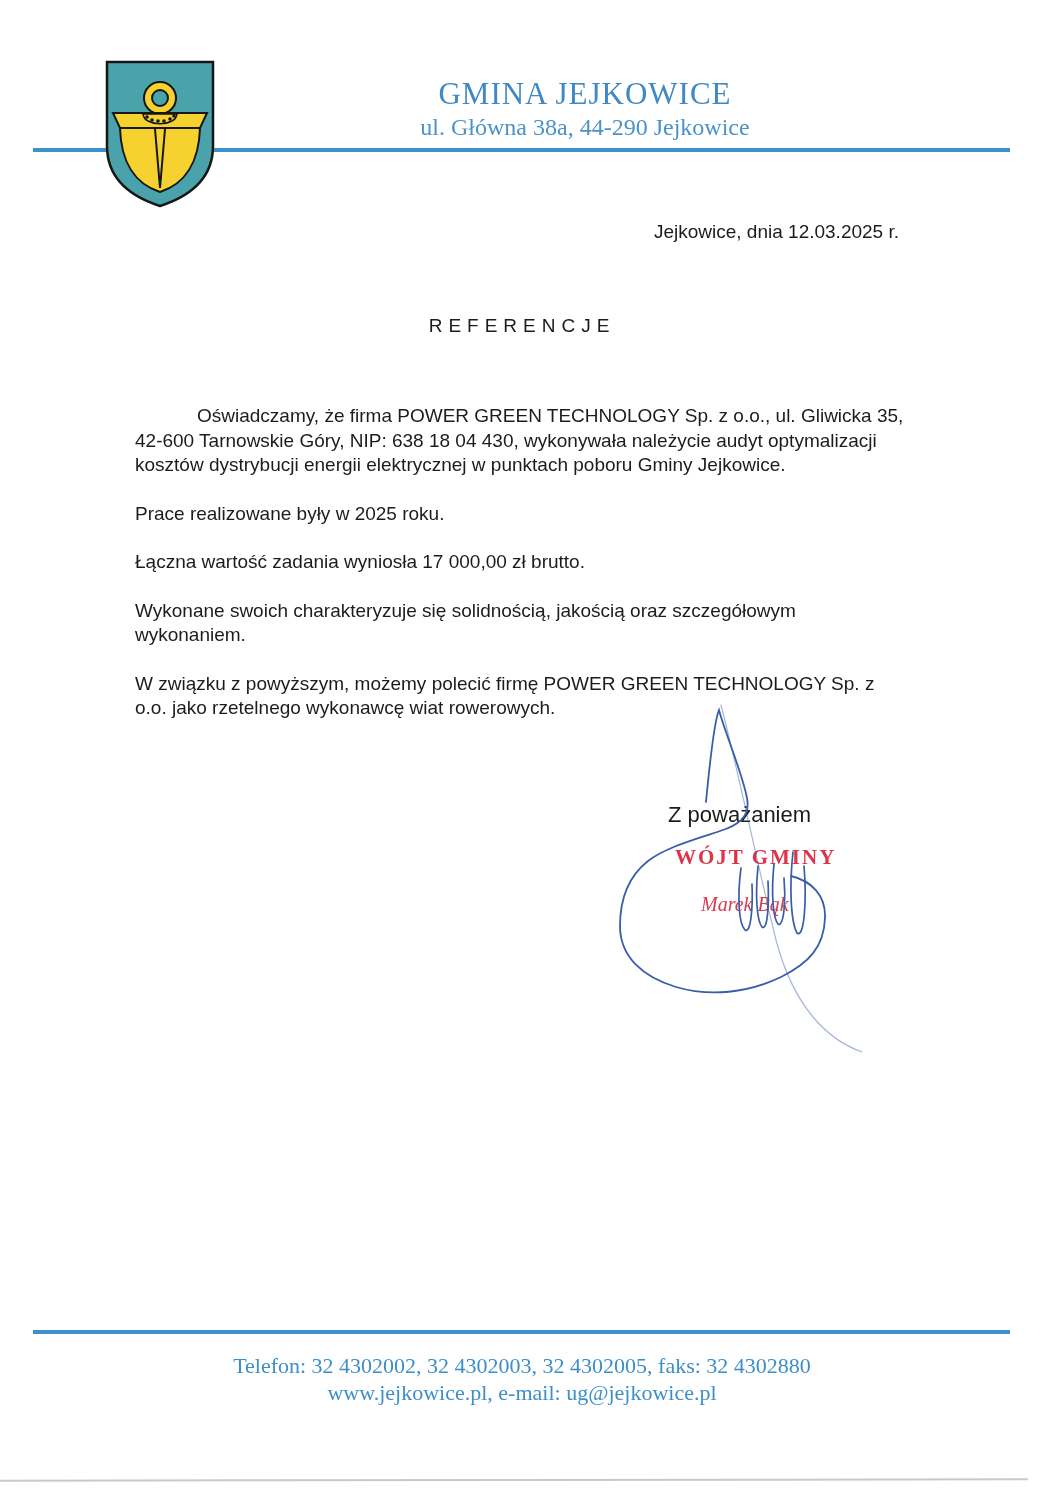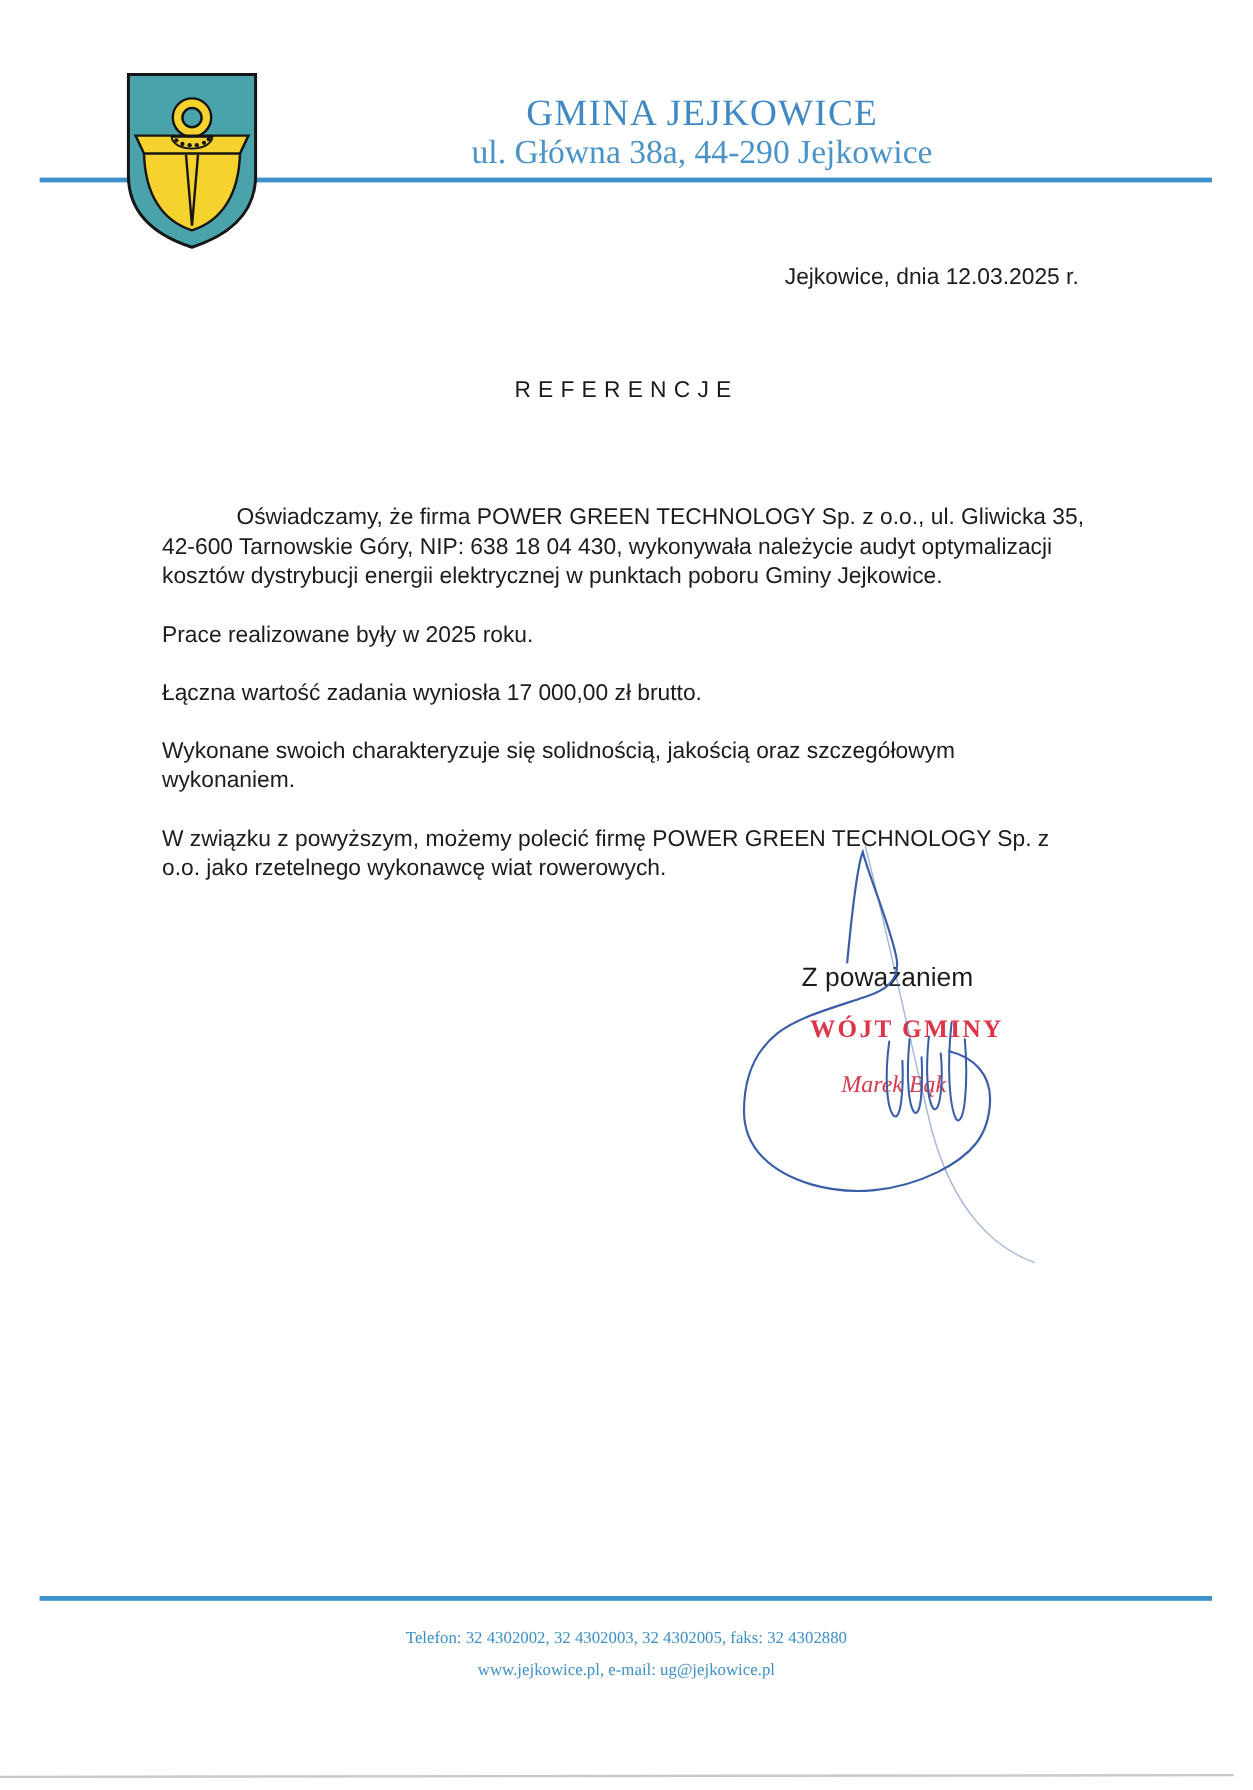--- a/index.html
+++ b/index.html
@@ -19,38 +19,38 @@
   .crest{position:absolute;left:103px;top:58px;width:114px;height:152px;z-index:2;}
   .org-block{
     position:absolute;left:300px;top:76px;width:570px;
     text-align:center;z-index:2;
     font-family:"Liberation Serif",serif;
   }
   .org-name{
     font-size:31px;letter-spacing:1px;color:#4189c4;line-height:36px;
   }
   .org-address{
-    font-size:28px;color:#4a93c8;line-height:31px;
+    font-size:24px;color:#4a93c8;line-height:31px;
   }
   
   .date-line{
     position:absolute;top:221px;right:129px;
     font-size:19px;
   }
   .doc-title{
     position:absolute;top:315px;left:0;width:1044px;
     text-align:center;font-weight:normal;font-size:19px;letter-spacing:6px;
   }
   
   .body-text{
     position:absolute;left:135px;top:404px;width:775px;
     font-size:19px;line-height:24.5px;
   }
   .body-text p{margin:0 0 24px 0;}
-  .body-text p.indent{text-indent:62px;margin-top:16px;}
+  .body-text p.indent{text-indent:62px;}
   
   .closing{
     position:absolute;left:668px;top:802px;font-size:22px;z-index:3;
   }
   .sig-role{
     position:absolute;left:675px;top:845px;z-index:3;
     font-family:Liberation Serif, serif;font-weight:bold;
     font-size:21px;letter-spacing:2px;color:#dd3448;
   }
   .sig-name{
@@ -65,21 +65,21 @@
   }
   
   .footer-rule{
     position:absolute;left:33px;top:1330px;width:977px;height:4px;
     background:#3d92cc;
   }
   .footer-text{
     position:absolute;left:0;top:1352px;width:1044px;
     text-align:center;
     font-family:"Liberation Serif",serif;
-    font-size:14px;line-height:27px;color:#3d8fc8;
+    font-size:22px;line-height:27px;color:#3d8fc8;
   }
   .scan-line{
     position:absolute;left:0;top:1479px;width:1044px;height:2px;
     background:#c9c9c9;transform:rotate(-0.08deg);
   }
 </style>
 </head>
 <body>
 
 <div class="page">

